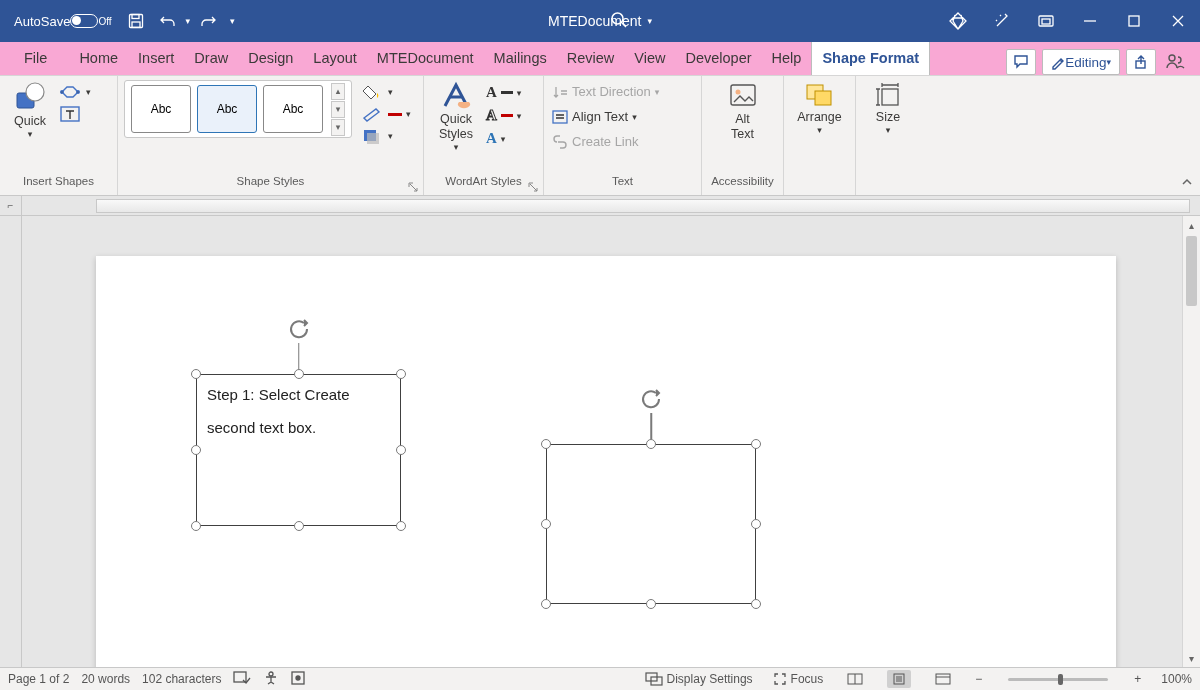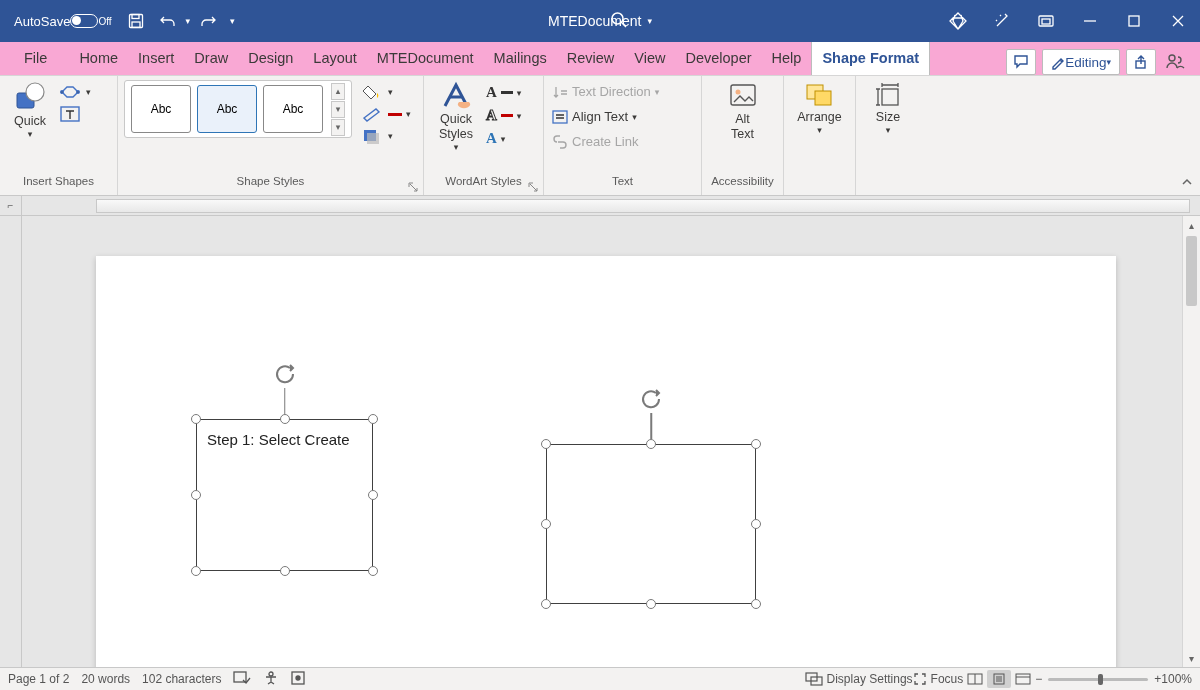--- a/index.html
+++ b/index.html
@@ -47,33 +47,33 @@
 
 #hruler { height:20px; background:#e6e6e6; border-bottom:1px solid #c8c8c8; position:relative; font-size:10px; color:#666; display:flex; align-items:center; }
 #hruler .corner { width:22px; height:20px; border-right:1px solid #c8c8c8; display:flex; align-items:center; justify-content:center; }
 .ruler-track { position:absolute; left:96px; right:10px; top:3px; height:14px; background:linear-gradient(#f9f9f9,#e8e8e8); border:1px solid #c8c8c8; }
 
 
 #workarea { position:absolute; top:216px; left:0; right:18px; bottom:23px; background:#e6e6e6; overflow:hidden; }
 #vruler { position:absolute; left:0; top:0; bottom:0; width:22px; border-right:1px solid #c8c8c8; }
 #page { position:absolute; left:96px; top:40px; width:1020px; height:560px; background:#fff; box-shadow:0 2px 6px rgba(0,0,0,.2); }
 .textbox { position:absolute; border:1.5px solid #404040; background:#fff; padding:8px 10px; font-size:15px; color:#222; line-height:1.55; }
-#tb1 { left:100px; top:118px; width:177px; height:152px;margin-top:45px; }
+#tb1 { left:100px; top:118px; width:205px; height:152px; }
 #tb2 { left:450px; top:188px; width:210px; height:160px; }
 .handle { position:absolute; width:10px; height:10px; background:#fff; border:1.5px solid #7a7a7a; border-radius:50%; }
 .rot { position:absolute; left:50%; transform:translateX(-50%); top:-58px; color:#7a7a7a; }
 .rot .stem { position:absolute; left:50%; top:26px; width:1.5px; height:26px; background:#7a7a7a; transform:translateX(-50%); }
 
 #vscroll { position:absolute; right:0; top:216px; bottom:23px; width:18px; background:#f3f2f1; border-left:1px solid #d6d6d6; }
 #vscroll .arrow { height:18px; display:flex; align-items:center; justify-content:center; color:#666; font-size:10px; }
 #vscroll .thumb { position:absolute; left:3px; right:3px; top:20px; height:70px; background:#c8c8c8; border-radius:2px; }
 
 
 #statusbar { position:absolute; left:0; right:0; bottom:0; height:23px; background:#f3f2f1; border-top:1px solid #c8c8c8; display:flex; align-items:center; font-size:12px; color:#555; padding:0 8px; gap:12px; }
-#statusbar .right { margin-left:auto; display:flex; align-items:center; gap:0; }
+#statusbar .right { margin-left:auto; display:flex; align-items:center; gap:20px; }
 .viewbtn { width:24px; height:18px; display:flex; align-items:center; justify-content:center; color:#555; border-radius:2px; }
 .viewbtn.active { background:#d0d0d0; }
 .slider { width:100px; height:3px; background:#bbb; position:relative; border-radius:2px; margin:0 6px; }
 .slider::after { content:""; position:absolute; left:50%; top:-4px; width:5px; height:11px; background:#666; border-radius:2px; }
 .caret { font-size:9px; }
 </style>
 </head>
 <body>
 
 <div id="titlebar">
@@ -393,20 +393,21 @@
     <div id="tb1" class="textbox">
       <div class="rot">
         <svg width="26" height="26" fill="none" stroke="#7a7a7a" stroke-width="2">
             <path d="M21 12 a8 8 0 1 1 -3-6"></path>
             <path d="M18 3 l3 3 -3 3" fill="#7a7a7a"></path>
           </svg>
         <div class="stem"></div>
       </div>
       <div>Step 1:  Select Create</div>
       <div style="height:10px"></div>
+      <div>second text box.</div>
       <div class="handle" style="left:-6px;top:-6px"></div>
       <div class="handle" style="right:-6px;top:-6px"></div>
       <div class="handle" style="left:-6px;bottom:-6px"></div>
       <div class="handle" style="right:-6px;bottom:-6px"></div>
       <div class="handle" style="left:calc(50% - 5px);top:-6px"></div>
       <div class="handle" style="left:calc(50% - 5px);bottom:-6px"></div>
       <div class="handle" style="left:-6px;top:calc(50% - 5px)"></div>
       <div class="handle" style="right:-6px;top:calc(50% - 5px)"></div>
     </div>
 

